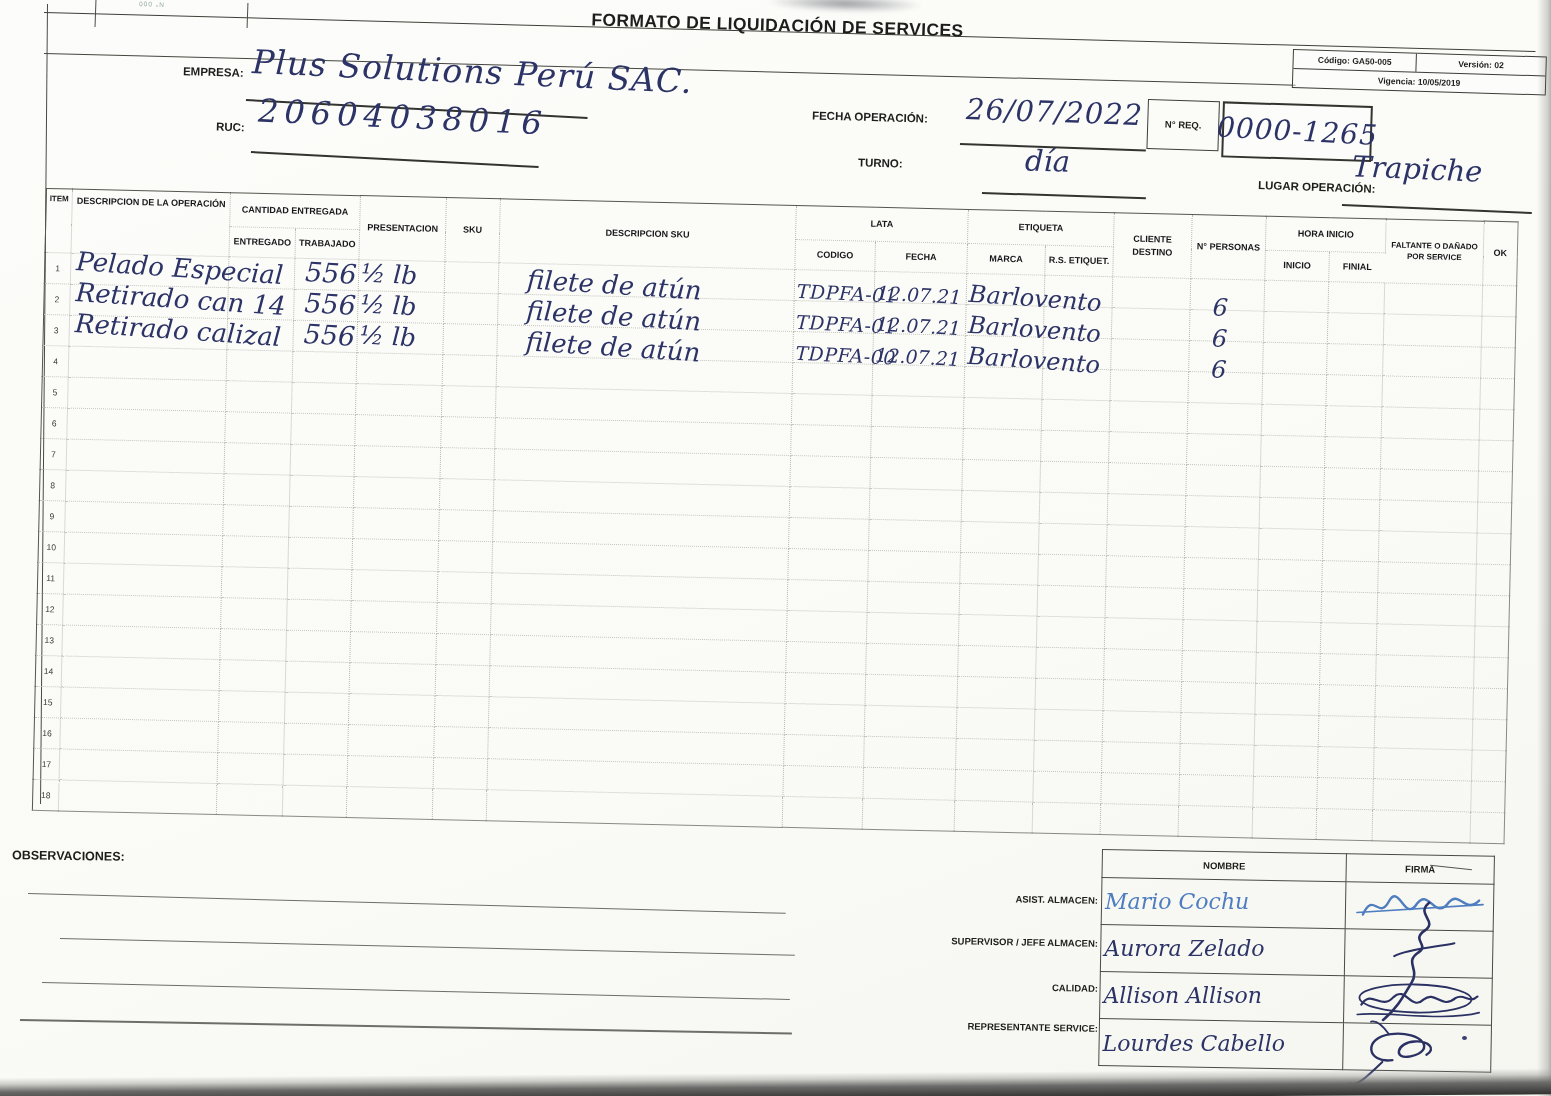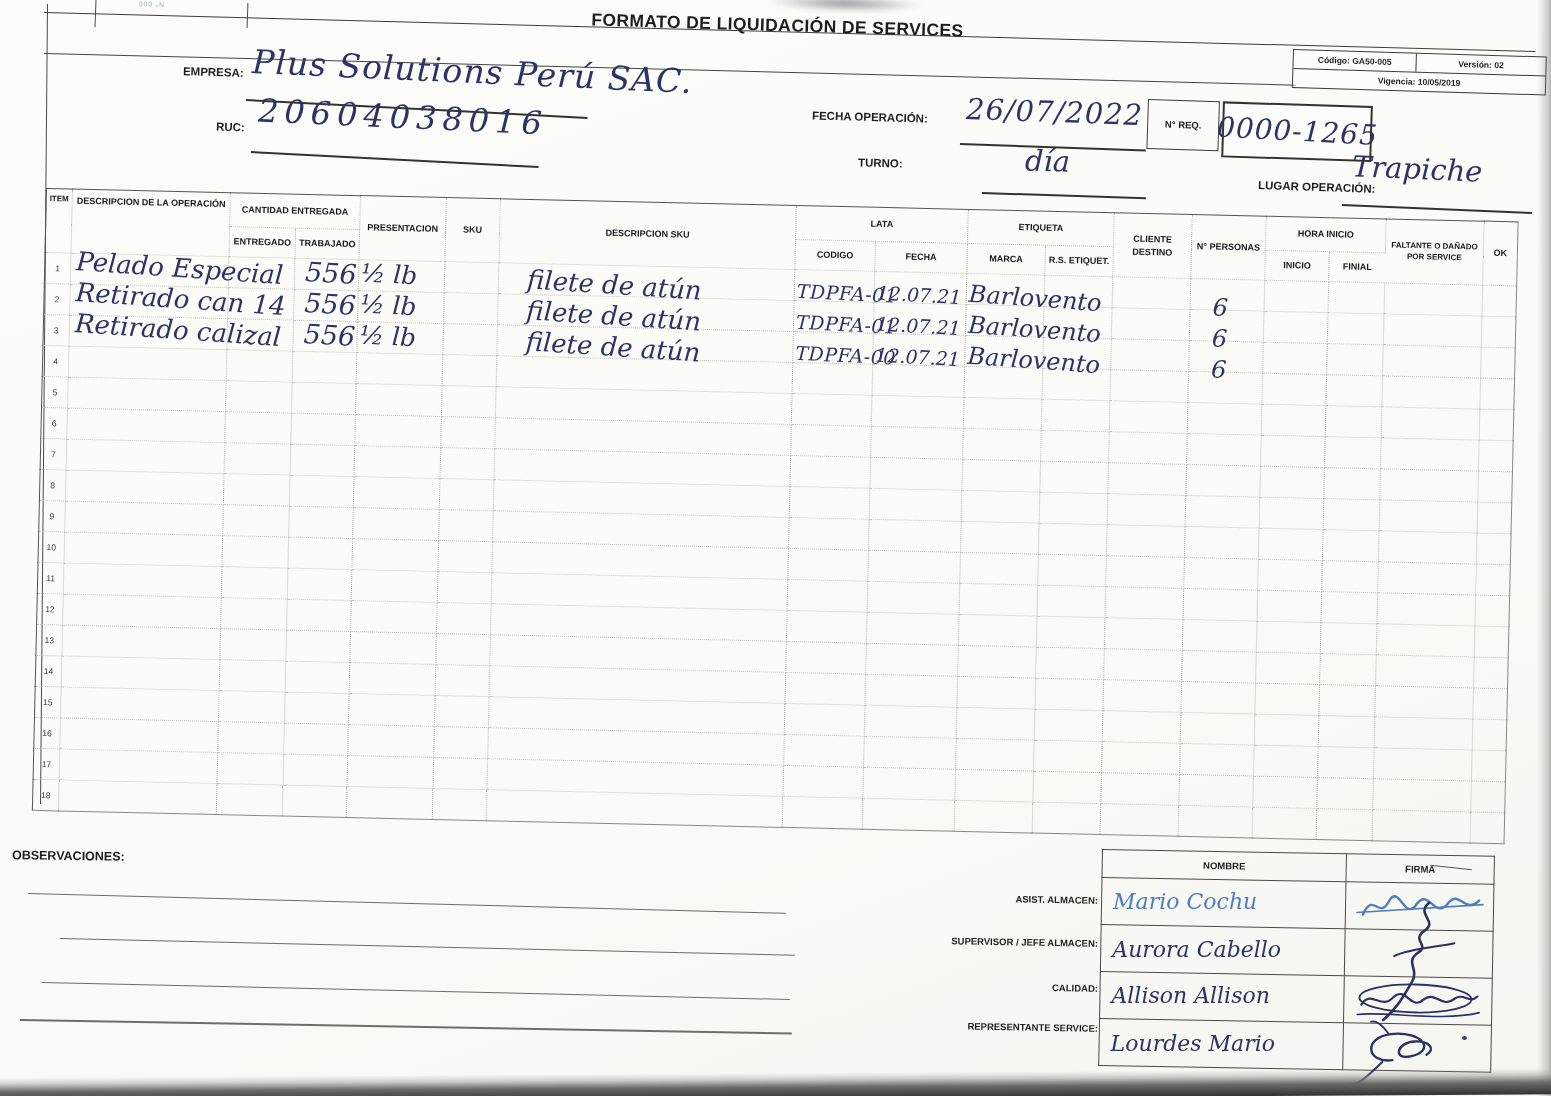--- a/index.html
+++ b/index.html
@@ -102,21 +102,21 @@
   .obs-1{left:28px;top:893px;width:758px;transform:rotate(1.5deg);}
   .obs-2{left:60px;top:938px;width:735px;transform:rotate(1.3deg);}
   .obs-3{left:42px;top:982px;width:748px;transform:rotate(1.3deg);}
   .obs-4{left:20px;top:1019px;width:772px;border-top-width:2px;transform:rotate(1deg);}
   
   .sig-table{left:1102px;top:849px;width:392px;border-collapse:collapse;table-layout:fixed;
     border:1.4px solid #3f3f3b;transform:rotate(1deg);transform-origin:left top;}
   .sig-table th,.sig-table td{border:1.1px solid #4a4a45;overflow:visible;}
   .sig-table th{height:25px;font-size:9.5px;font-weight:bold;}
   .sig-table td{height:44px;vertical-align:middle;}
-  .sig-name{font-size:22px;padding-left:10px;transform:rotate(-1deg);display:inline-block;font-style:italic;}
+  .sig-name{font-size:22px;padding-left:2px;transform:rotate(-1deg);display:inline-block;font-style:italic;}
   .sig-name.light{color:var(--ink-light);}
   .sig-svg{overflow:visible;display:block;margin:0 auto;}
   .sig-label{font-size:9.5px;font-weight:bold;text-align:right;width:210px;white-space:nowrap;
     transform:rotate(1deg);}
   .sl-1{left:888px;top:893px;}
   .sl-2{left:888px;top:936px;}
   .sl-3{left:888px;top:981px;}
   .sl-4{left:888px;top:1021px;}
 </style>
 </head>
@@ -590,40 +590,40 @@
       <tr>
         <td><span class="hw sig-name light">Mario Cochu</span></td>
         <td>
           <svg class="sig-svg" width="130" height="38" viewBox="0 0 130 38">
             <path d="M8 28 C18 4 24 34 34 14 C44 -4 50 36 62 16 C74 0 80 34 94 14 C104 2 110 26 124 12" fill="none" stroke="#4e7dc0" stroke-width="2.4" stroke-linecap="round"></path>
             <path d="M2 26 L128 16" fill="none" stroke="#4e7dc0" stroke-width="1.6" stroke-linecap="round"></path>
           </svg>
         </td>
       </tr>
       <tr>
-        <td><span class="hw sig-name">Aurora Cabello</span></td>
+        <td><span class="hw sig-name">Aurora Zelado</span></td>
         <td>
           <svg class="sig-svg" width="130" height="38" viewBox="0 0 130 38">
             <path d="M74 -32 C60 -20 84 -14 70 -4 C56 6 76 10 64 18 C50 28 66 34 58 48 C50 62 44 74 30 86" fill="none" stroke="#2b3263" stroke-width="2.6" stroke-linecap="round"></path>
             <path d="M40 22 C54 14 84 12 100 8" fill="none" stroke="#2b3263" stroke-width="2" stroke-linecap="round"></path>
           </svg>
         </td>
       </tr>
       <tr>
         <td><span class="hw sig-name">Allison Allison</span></td>
         <td>
           <svg class="sig-svg" width="130" height="38" viewBox="0 0 130 38">
             <path d="M8 24 C18 8 28 30 40 16 C52 4 58 30 70 18 C82 8 88 28 102 16 C110 10 116 22 124 14" fill="none" stroke="#2b3263" stroke-width="2.2" stroke-linecap="round"></path>
             <ellipse cx="62" cy="17" rx="56" ry="14" fill="none" stroke="#2b3263" stroke-width="1.8"></ellipse>
             <path d="M4 34 C30 30 90 40 126 30" fill="none" stroke="#2b3263" stroke-width="1.6" stroke-linecap="round"></path>
           </svg>
         </td>
       </tr>
       <tr>
-        <td><span class="hw sig-name">Lourdes Mario</span></td>
+        <td><span class="hw sig-name">Lourdes Cabello</span></td>
         <td>
           <svg class="sig-svg" width="130" height="38" viewBox="0 0 130 38">
             <path d="M40 32 C14 36 10 10 38 6 C70 2 84 22 58 28 C40 32 44 14 62 13 C76 12 84 20 74 26" fill="none" stroke="#2b3263" stroke-width="2.4" stroke-linecap="round"></path>
             <path d="M30 34 C16 48 4 60 -2 56" fill="none" stroke="#2b3263" stroke-width="2" stroke-linecap="round"></path>
             <path d="M36 6 C30 -2 24 -8 18 -6" fill="none" stroke="#2b3263" stroke-width="1.8" stroke-linecap="round"></path>
           </svg>
         </td>
       </tr>
     </tbody>
   </table>

